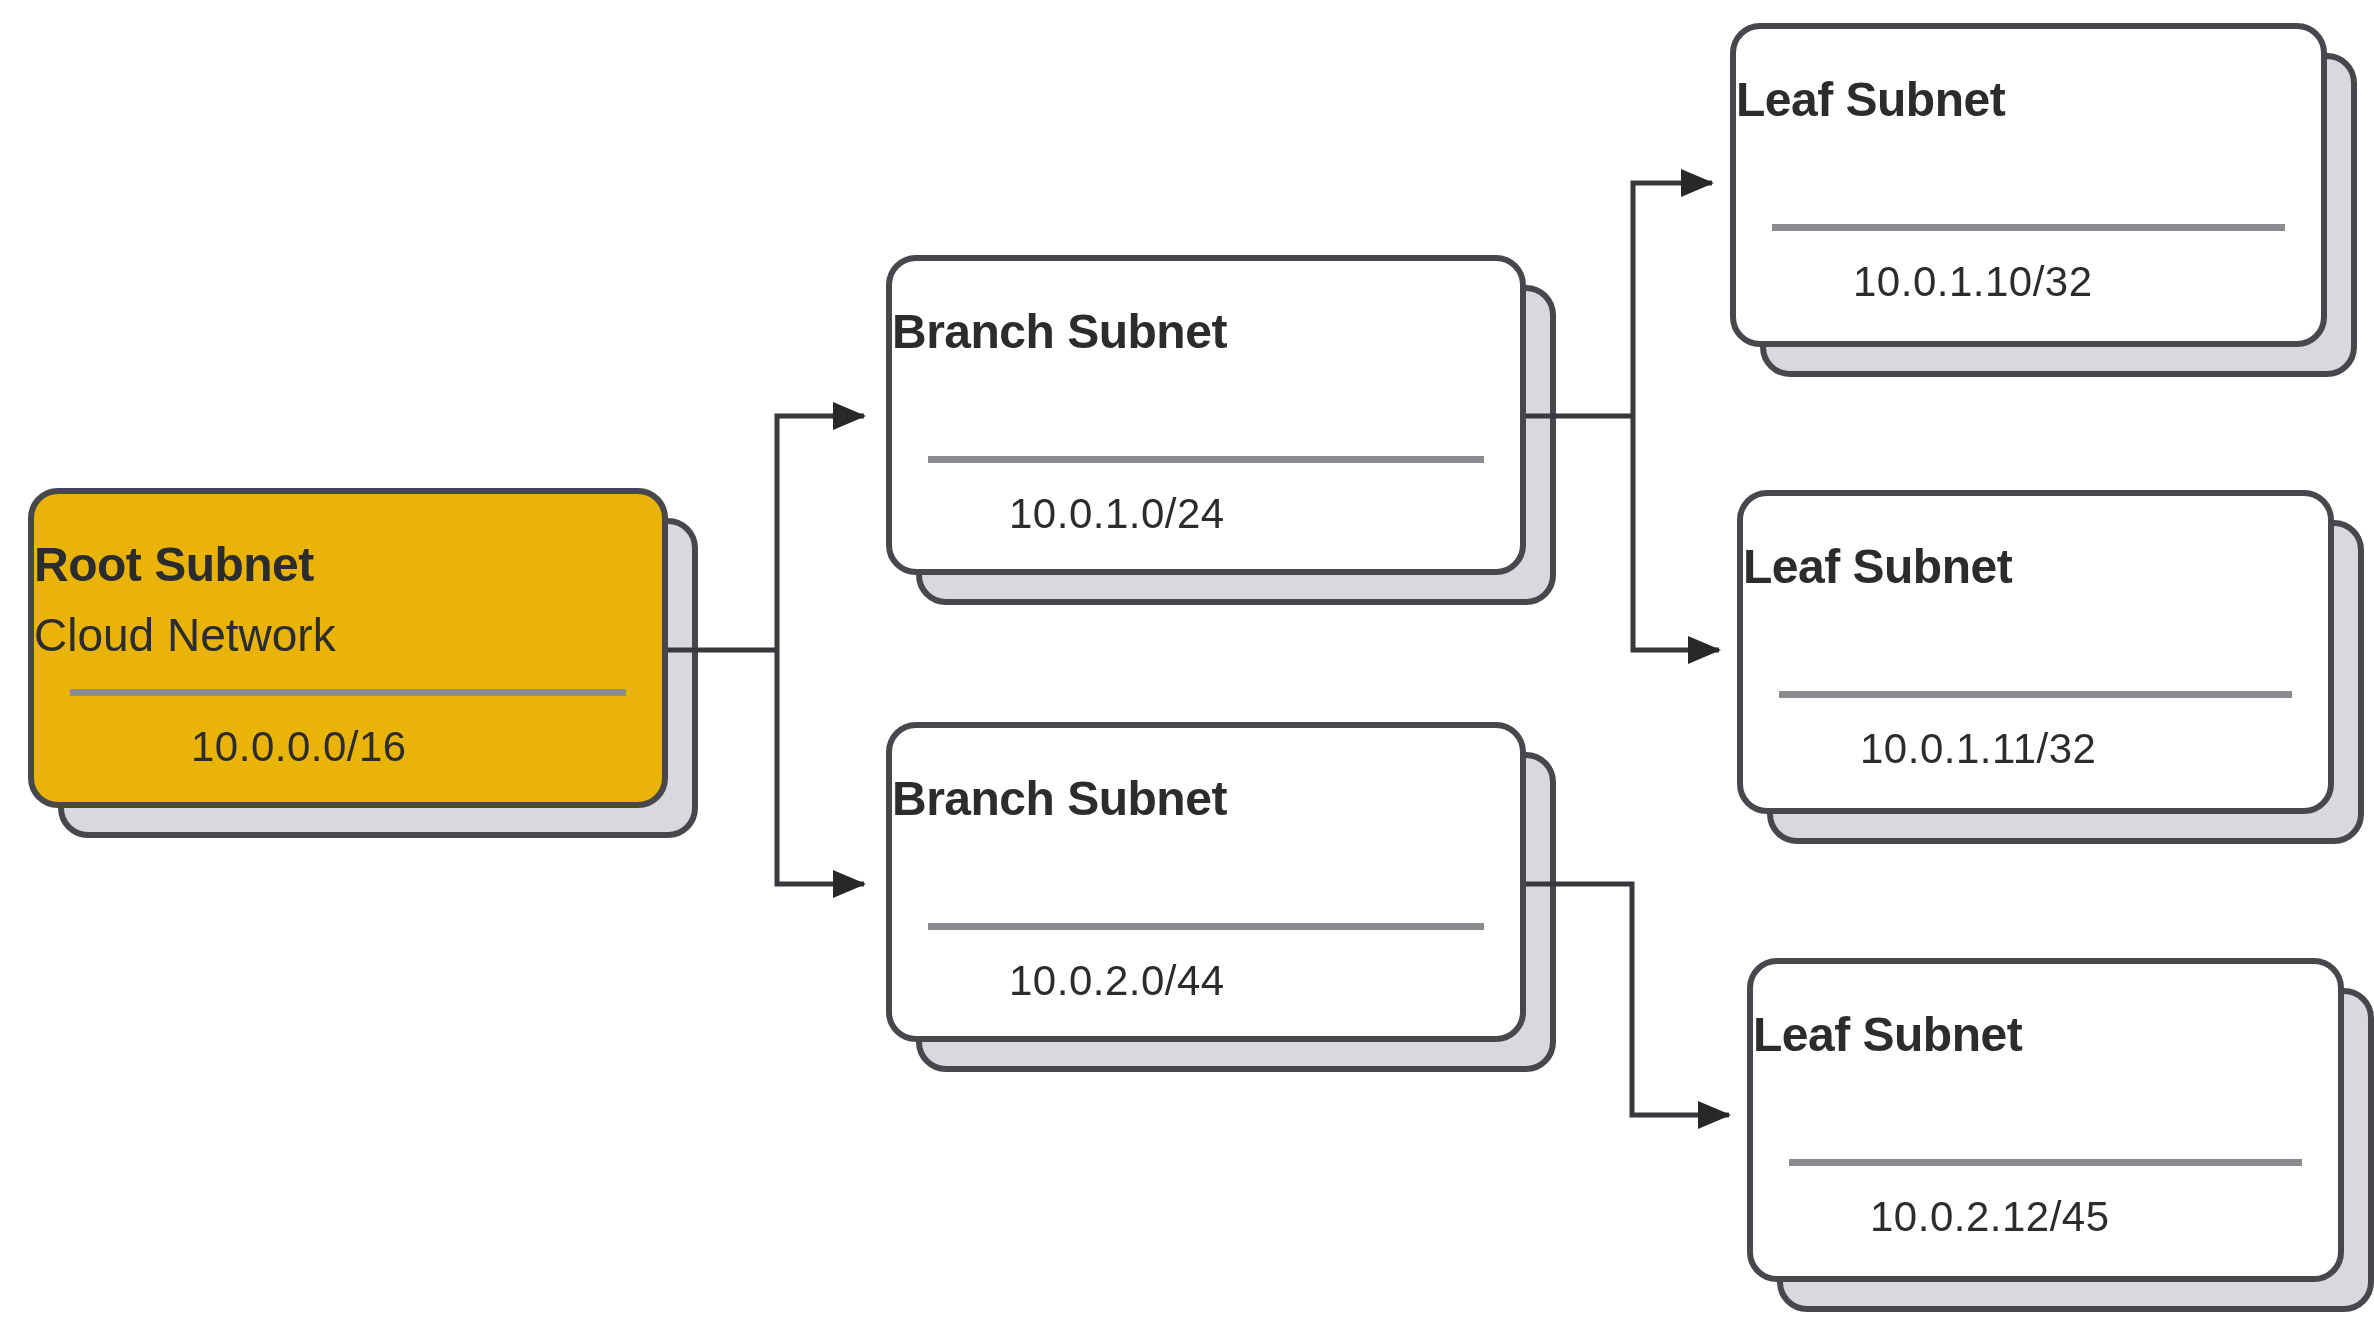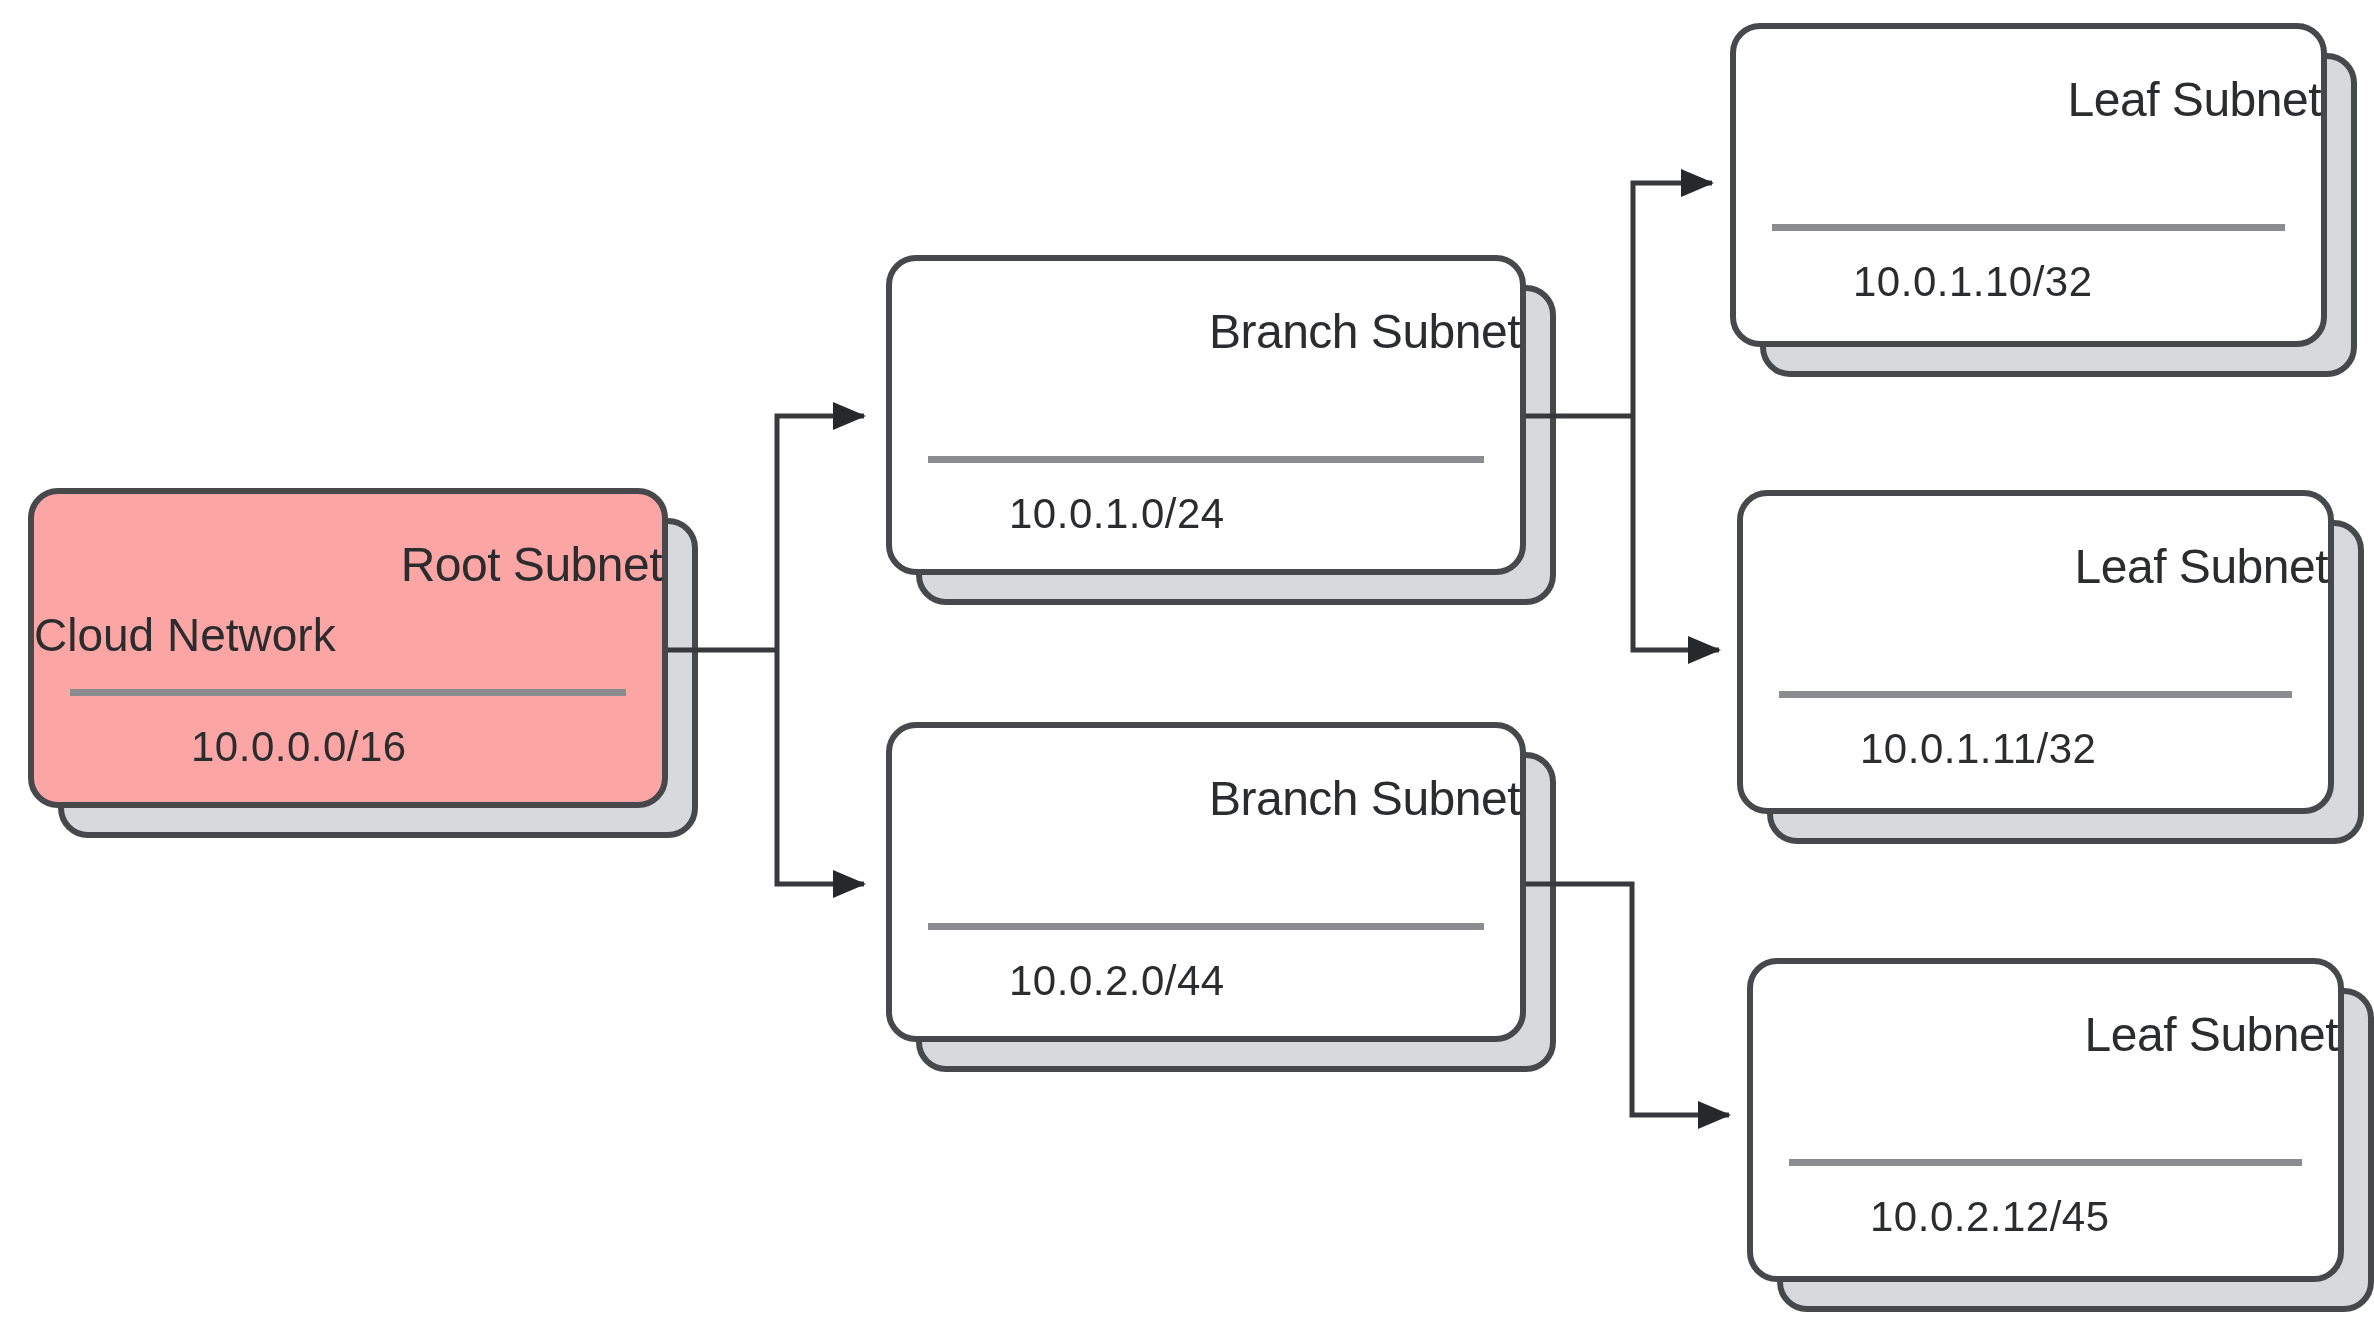--- a/index.html
+++ b/index.html
@@ -46,24 +46,24 @@
     box-sizing: border-box;
     border: 6px solid #47484b;
     border-radius: 30px;
     background: #ffffff;
   }
   .card-title {
     position: absolute;
     left: 0;
     right: 0;
     top: 43px;
-    text-align: right;
+    text-align: left;
     font-size: 48px;
     line-height: 56px;
-    font-weight: 400;
+    font-weight: 700;
     letter-spacing: -0.5px;
     color: #2b2c2e;
     white-space: nowrap;
   }
   .card-subtitle {
     position: absolute;
     left: 0;
     right: 0;
     top: 114px;
     font-size: 46px;
@@ -93,21 +93,21 @@
     text-align: right;
   }
 </style>
 </head>
 <body>
 
 <div id="canvas">
   <div id="nodes">
       <div class="node-group" style="left: 28px; top: 488px; width: 640px; height: 320px;">
     <div class="card-shadow" style="background: rgb(216, 217, 220); border-color: rgb(71, 72, 75);"></div>
-    <div class="card" style="background: #fca5a5; border-color: rgb(71, 72, 75);">
+    <div class="card" style="background: #eab308; border-color: rgb(71, 72, 75);">
       <div class="card-title" style="color: rgb(43, 44, 46);">Root Subnet</div>
       <div class="card-subtitle" style="color: rgb(43, 44, 46);">Cloud Network</div>
       <div class="card-divider" style="background: rgb(138, 140, 143);"></div>
       <div class="card-cidr" style="color: rgb(43, 44, 46); margin-left: 40px;">10.0.0.0/16</div>
     </div>
   </div>
       <div class="node-group" style="left: 886px; top: 255px; width: 640px; height: 320px;">
     <div class="card-shadow" style="background: rgb(216, 217, 220); border-color: rgb(71, 72, 75);"></div>
     <div class="card" style="background: rgb(255, 255, 255); border-color: rgb(71, 72, 75);">
       <div class="card-title" style="color: rgb(43, 44, 46);">Branch Subnet</div>

